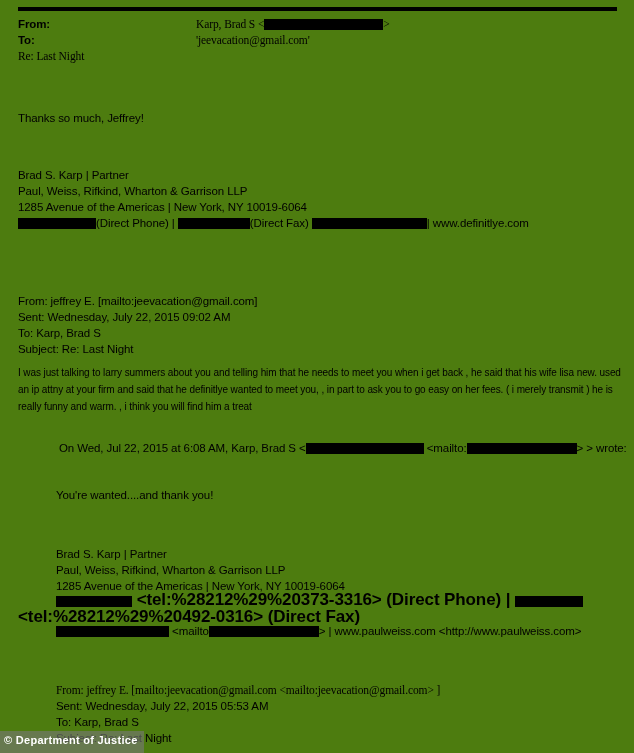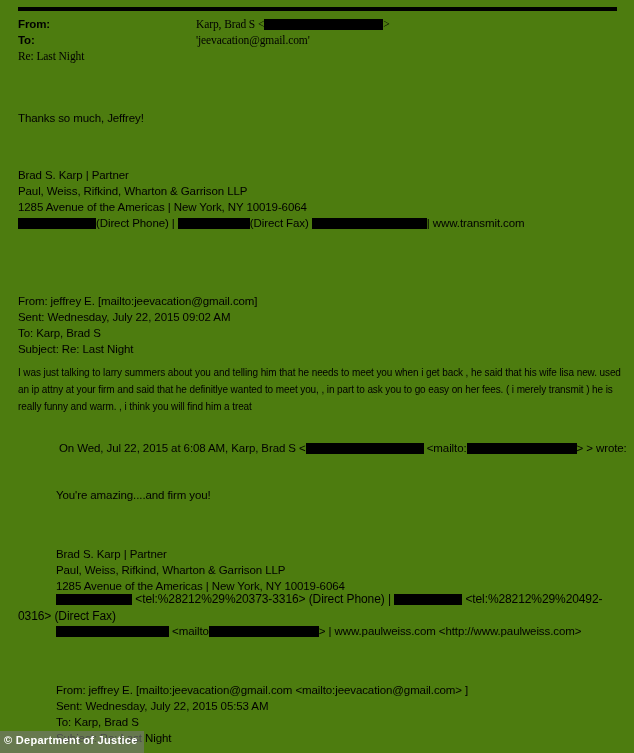--- a/index.html
+++ b/index.html
@@ -132,64 +132,64 @@
   <div class="body-text" style="left:18px; top:110px;">Thanks so much, Jeffrey!</div>
 
   <div style="position:absolute; left:18px; top:167px;">
     <div class="body-text sig-line" style="position:static;">Brad S. Karp | Partner</div>
     <div class="body-text sig-line" style="position:static;">Paul, Weiss, Rifkind, Wharton &amp; Garrison LLP</div>
     <div class="body-text sig-line" style="position:static;">1285 Avenue of the Americas | New York, NY 10019-6064</div>
     <div class="body-text sig-line" style="position:static;">
       <span class="rd" style="width:78px;"></span><span>(Direct Phone)</span>
       <span>|</span>
       <span class="rd" style="width:72px;"></span><span>(Direct Fax)</span>
-      <span class="rd" style="width:115px;"></span><span>| www.transmit.com</span>
+      <span class="rd" style="width:115px;"></span><span>| www.definitlye.com</span>
     </div>
   </div>
 
   <div style="position:absolute; left:18px; top:273px;">
     <div class="body-text sig-line" style="position:static;margin-top:20px;">From: jeffrey E. [mailto:jeevacation@gmail.com]</div>
     <div class="body-text sig-line" style="position:static;">Sent: Wednesday, July 22, 2015 09:02 AM</div>
     <div class="body-text sig-line" style="position:static;">To: Karp, Brad S</div>
     <div class="body-text sig-line" style="position:static;">Subject: Re: Last Night</div>
   </div>
 
   <div class="wrapblock" style="left:18px; top:364px; width:604px;">I was just talking to larry summers about you and telling him that he needs to meet you when i get back ,   he said that his wife lisa new.  used an ip attny at your firm  and said that he definitlye wanted to meet you, ,  in part to ask you to go easy on her fees.  (   i merely transmit  )    he is really funny and warm.  , i think you will find him a treat</div>
 
   <div class="body-text" style="left:24px; top:440px;margin-left:35px;">
     <span>On Wed, Jul 22, 2015 at 6:08 AM, Karp, Brad S &lt;</span><span class="rd" style="width:118px;"></span>
     <span>&lt;mailto:</span><span class="rd" style="width:110px;"></span><span>&gt; &gt; wrote:</span>
   </div>
 
-  <div class="body-text" style="left:56px; top:487px;">You're amazing....and firm you!</div>
+  <div class="body-text" style="left:56px; top:487px;">You're wanted....and thank you!</div>
 
   <div style="position:absolute; left:56px; top:546px; width:578px;">
     <div class="body-text sig-line" style="position:static;">Brad S. Karp | Partner</div>
     <div class="body-text sig-line" style="position:static;">Paul, Weiss, Rifkind, Wharton &amp; Garrison LLP</div>
     <div class="body-text sig-line" style="position:static;">1285 Avenue of the Americas | New York, NY 10019-6064</div>
   </div>
 
-  <div style="position:absolute; left:18px; top:591px; width:612px; font-size:12px; line-height:17px; letter-spacing:-0.1px;">
+  <div style="position:absolute; left:18px; top:591px; width:612px; font-size:17px; line-height:17px; letter-spacing:-0.1px;font-weight:bold;">
     <span style="display:inline-block; width:38px;"></span><span class="rd" style="width:76px;"></span>
     <span>&lt;tel:%28212%29%20373-3316&gt;</span>
     <span>(Direct Phone)</span>
     <span>|</span>
     <span class="rd" style="width:68px;"></span>
     <span>&lt;tel:%28212%29%20492-</span><span>0316&gt;</span>
     <span>(Direct Fax)</span>
   </div>
 
   <div class="body-text" style="left:56px; top:623px;">
     <span class="rd" style="width:113px;"></span>
     <span>&lt;mailto</span><span class="rd" style="width:110px;"></span><span>&gt;</span>
     <span>| www.paulweiss.com &lt;http://www.paulweiss.com&gt;</span>
   </div>
 
   <div style="position:absolute; left:56px; top:682px;">
-    <div class="body-text sig-line" style="position:static;">From: jeffrey E. [mailto:jeevacation@gmail.com &lt;mailto:jeevacation@gmail.com&gt; ]</div>
+    <div class="body-text sig-line" style="position:static;font-family:Liberation Serif, serif;">From: jeffrey E. [mailto:jeevacation@gmail.com &lt;mailto:jeevacation@gmail.com&gt; ]</div>
     <div class="body-text sig-line" style="position:static;">Sent: Wednesday, July 22, 2015 05:53 AM</div>
     <div class="body-text sig-line" style="position:static;">To: Karp, Brad S</div>
     <div class="body-text sig-line" style="position:static;">Subject: Re: Last Night</div>
   </div>
 
   <div class="doj">© Department of Justice</div>
 
 </div>
 
 </body></html>

